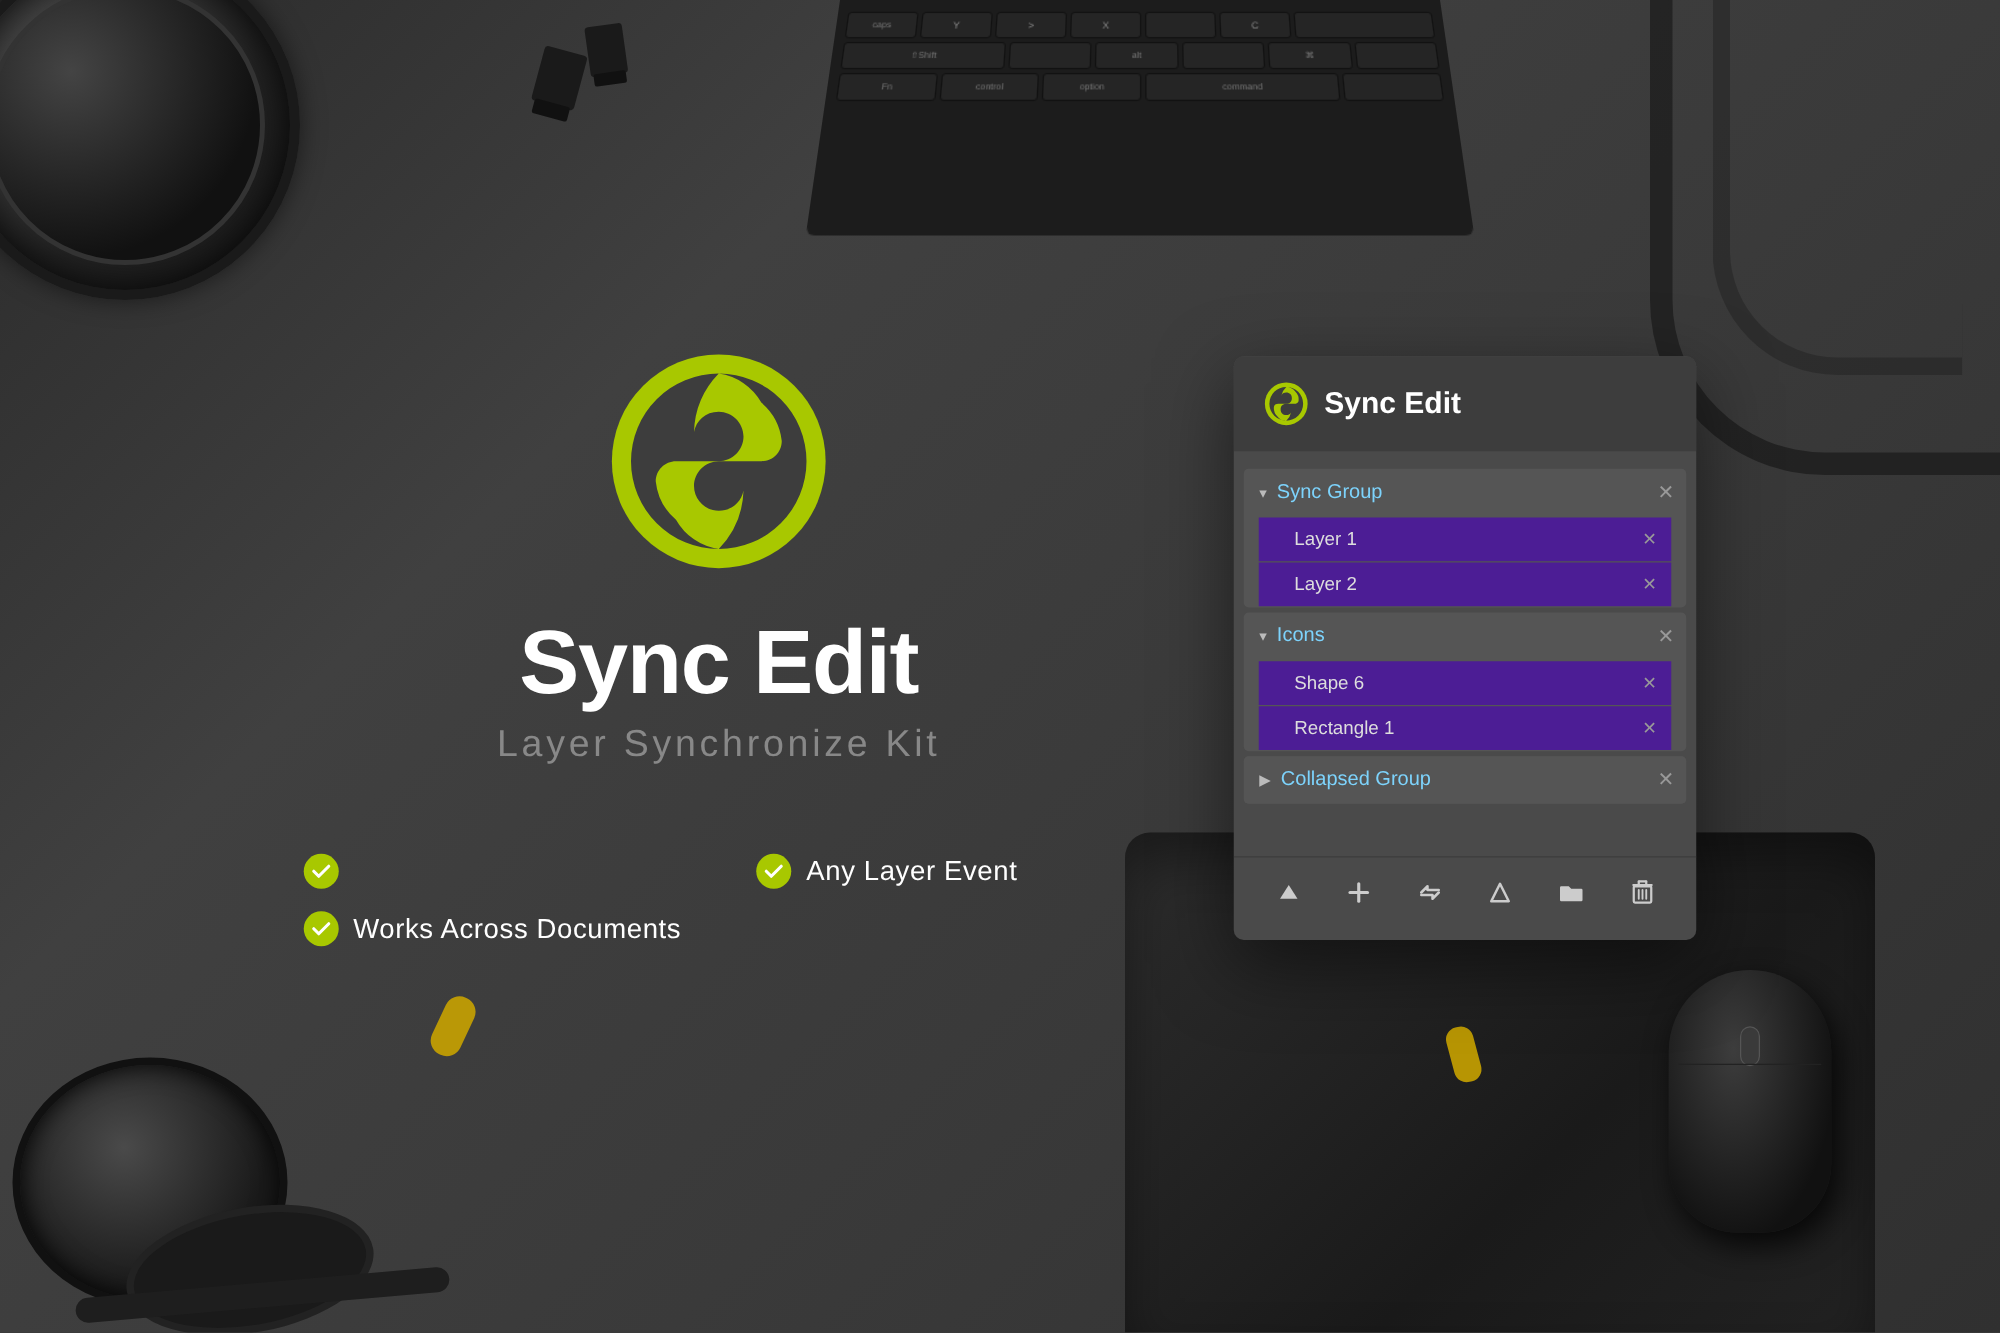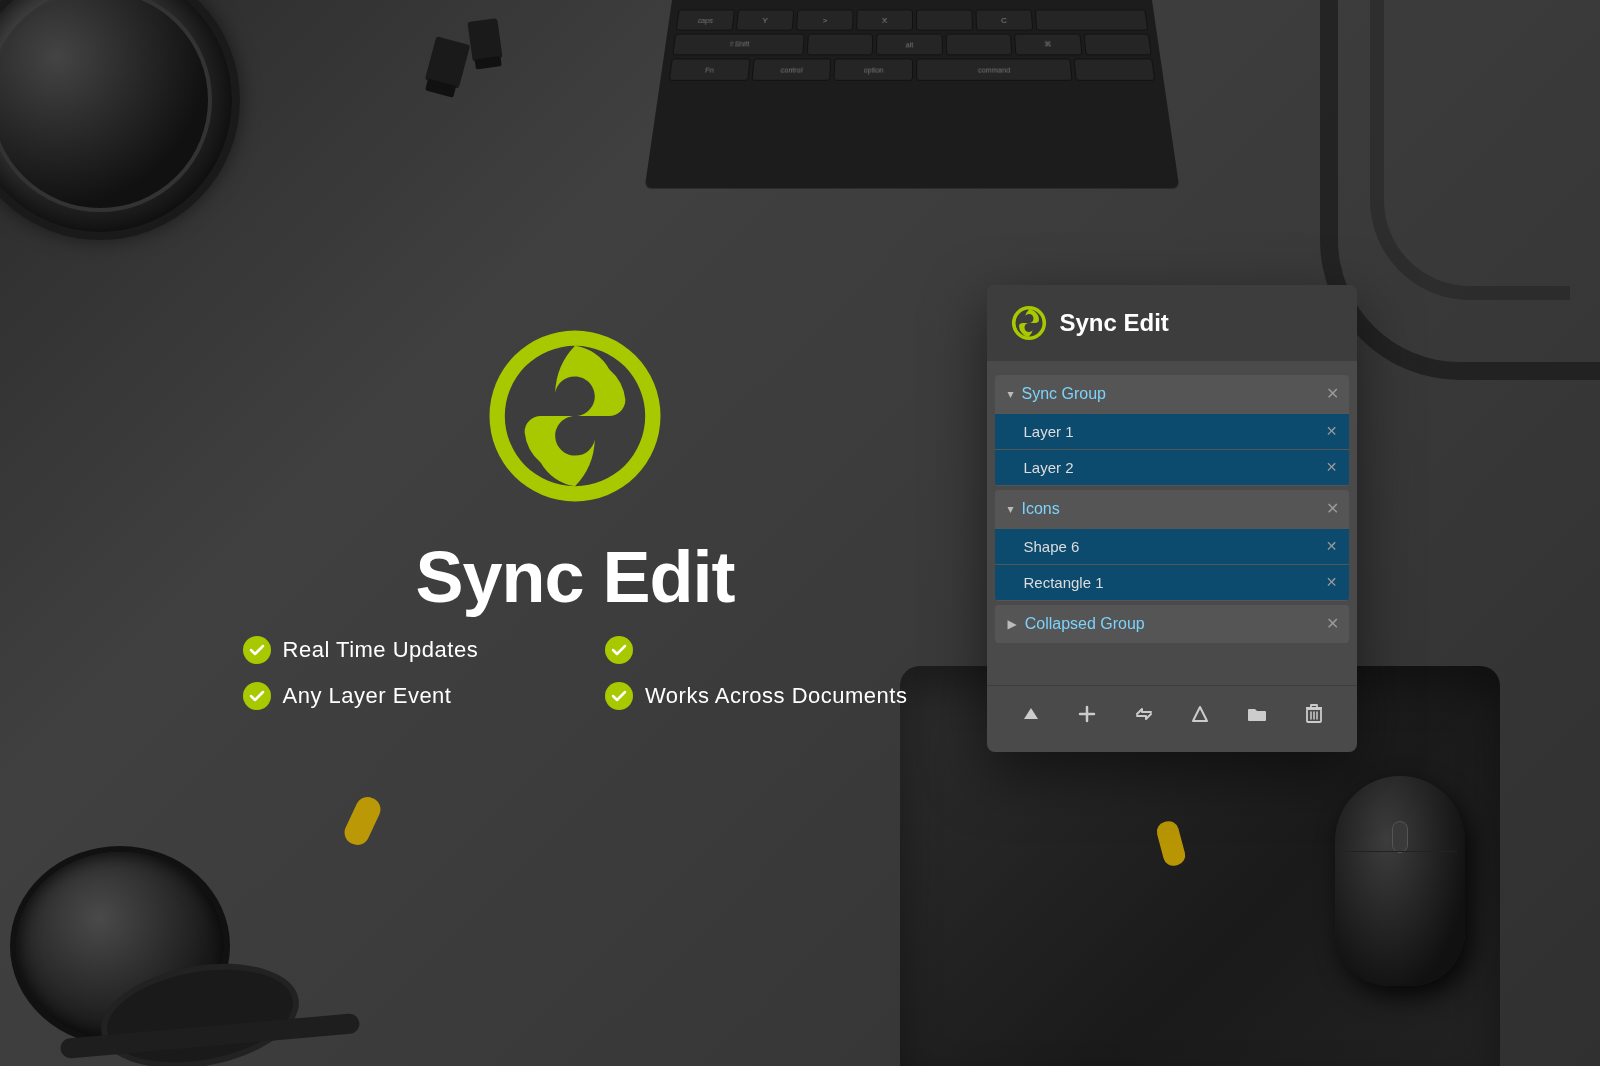--- a/index.html
+++ b/index.html
@@ -175,25 +175,25 @@
 
     .close-btn {
       color: #999;
       font-size: 16px;
       cursor: pointer;
       position: absolute;
       right: 10px;
     }
 
     .layer-item {
-      background: #0c4a6e;
+      background: #4c1d95;
       display: flex;
       align-items: center;
       padding: 9px 12px 9px 28px;
-      margin: 1px 0;
+      margin: 1px 12px;
       position: relative;
     }
 
     .layer-name {
       font-size: 15px;
       color: #ddd;
       flex: 1;
     }
 
     .layer-close {
@@ -318,30 +318,23 @@
                  C156,92,148,100,138,100
                  L100,100
                  C88,100,78,110,78,122
                  C78,134,88,144,100,144
                  C112,144,120,136,122,126
                  A78,78,0,0,1,100,178Z" fill="#3d3d3d"></path>
       </svg>
     </div>
 
     <h1 class="app-title" data-name="app-title">Sync Edit</h1>
+    <p class="app-subtitle" data-name="app-subtitle">Layer Synchronize Kit</p>
 
     <div class="features" data-name="features-list">
-      <div class="feature-item" data-name="feature-item-1">
-        <div class="check-icon" data-name="check-icon-1">
-          <svg width="16" height="16" viewBox="0 0 16 16">
-              <polyline points="2,8 6,12 14,4" stroke="white" stroke-width="2.5" fill="none" stroke-linecap="round" stroke-linejoin="round"></polyline>
-            </svg>
-        </div>
-        <span class="feature-text" data-name="feature-text-1">Real Time Updates</span>
-      </div>
       <div class="feature-item" data-name="feature-item-2">
         <div class="check-icon" data-name="check-icon-2">
           <svg width="16" height="16" viewBox="0 0 16 16">
               <polyline points="2,8 6,12 14,4" stroke="white" stroke-width="2.5" fill="none" stroke-linecap="round" stroke-linejoin="round"></polyline>
             </svg>
         </div>
       </div>
       <div class="feature-item" data-name="feature-item-3">
         <div class="check-icon" data-name="check-icon-3">
           <svg width="16" height="16" viewBox="0 0 16 16">

